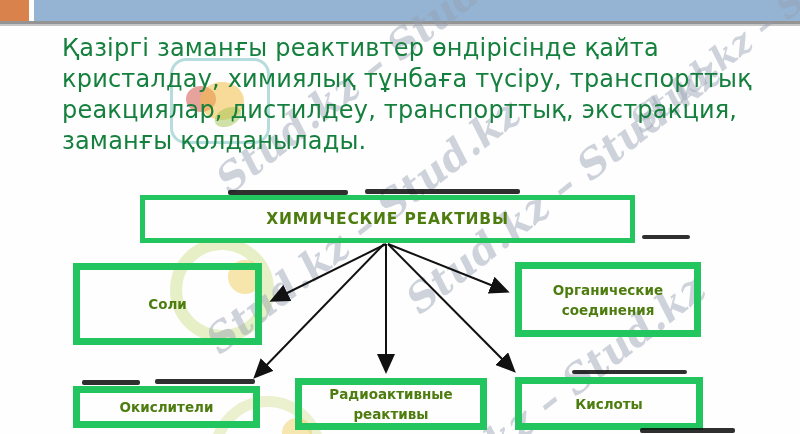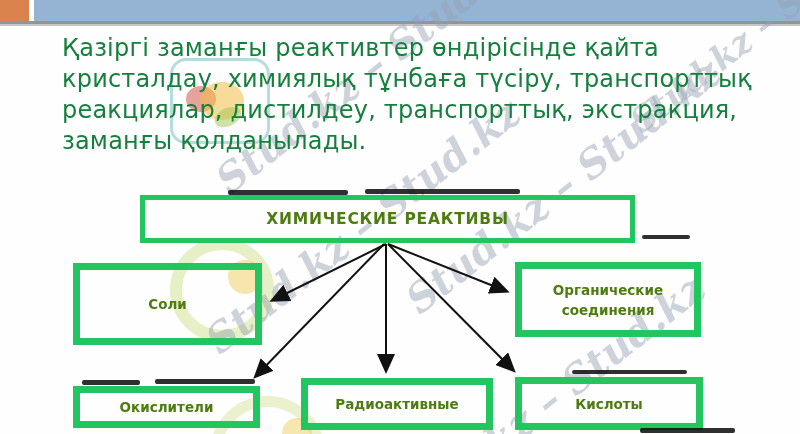--- a/index.html
+++ b/index.html
@@ -113,22 +113,23 @@
 
     <div class="dbox" style="left:515px;top:262px;width:186px;height:75px;">
       <span>Органические</span>
       <span>соединения</span>
     </div>
 
     <div class="dbox" style="left:73px;top:386px;width:187px;height:42px;">
       <span>Окислители</span>
     </div>
 
-    <div class="dbox" style="left:295px;top:378px;width:192px;height:52px;margin-left:6px;">
+    <div class="dbox" style="left:295px;top:378px;width:192px;height:52px;">
       <span>Радиоактивные</span>
+      <span>реактивы</span>
     </div>
 
     <div class="dbox" style="left:515px;top:377px;width:188px;height:53px;">
       <span>Кислоты</span>
     </div>
 
     <div class="artifact" style="left:228px;top:190px;width:120px;height:5px;"></div>
     <div class="artifact" style="left:365px;top:189px;width:155px;height:5px;"></div>
     <div class="artifact" style="left:642px;top:235px;width:48px;height:4px;"></div>
     <div class="artifact" style="left:82px;top:380px;width:58px;height:5px;"></div>

